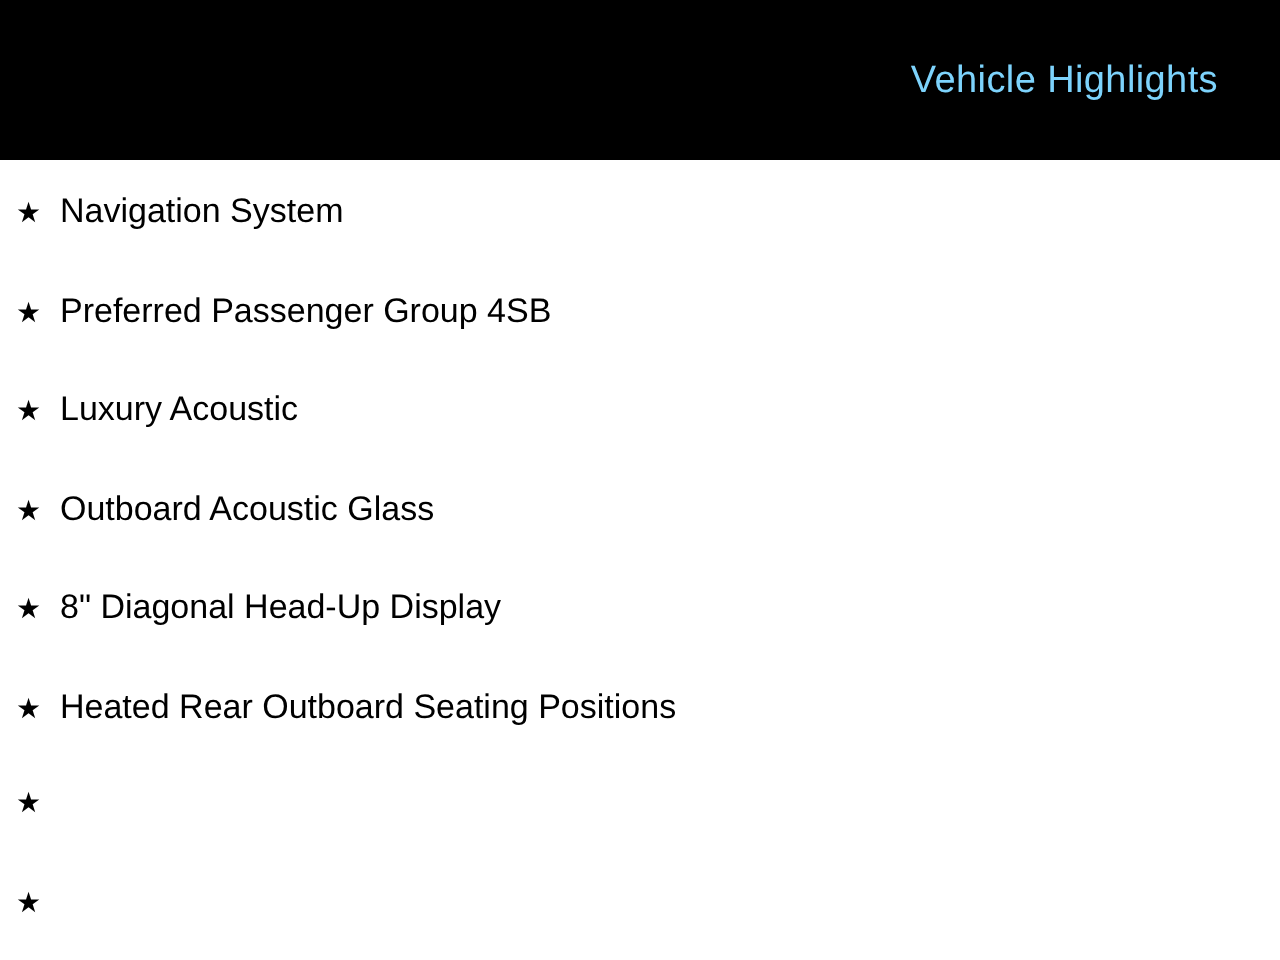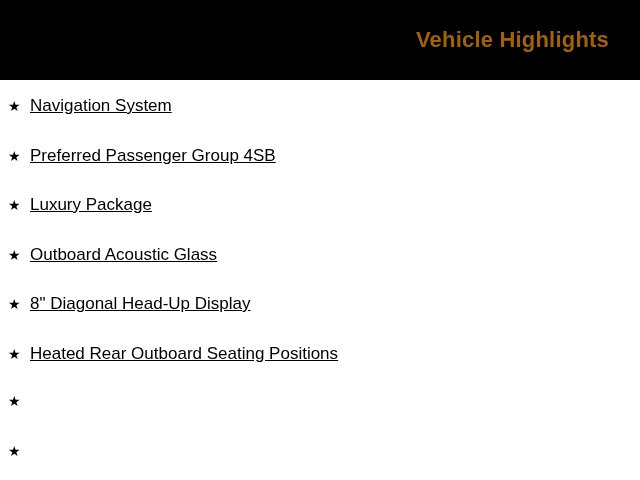--- a/index.html
+++ b/index.html
@@ -23,23 +23,23 @@
     width: 640px;
     height: 80px;
     background: #000000;
     display: flex;
     align-items: center;
     justify-content: flex-end;
     box-sizing: border-box;
     padding-right: 31px;
   }
   .header-title {
-    color: #a16207;
-    font-size: 22px;
-    font-weight: bold;
+    color: #7dd3fc;
+    font-size: 19px;
+    font-weight: normal;
     letter-spacing: 0.2px;
     line-height: 1;
   }
   .highlights-list {
     list-style: none;
     margin: 0;
     padding: 0;
     padding-top: 17px;
   }
   .highlight-item {
@@ -55,21 +55,20 @@
     color: #000000;
     font-size: 14px;
     line-height: 1;
     text-align: left;
   }
   .highlight-label {
     color: #000000;
     font-size: 17px;
     line-height: 1;
     white-space: nowrap;
-    text-decoration: underline;
   }
 </style>
 </head>
 <body>
 
 <div class="page">
 
   <div class="header-bar">
     <span class="header-title">Vehicle Highlights</span>
   </div>
@@ -78,21 +77,21 @@
     <li class="highlight-item">
       <span class="bullet-star">★</span>
       <span class="highlight-label">Navigation System</span>
     </li>
     <li class="highlight-item">
       <span class="bullet-star">★</span>
       <span class="highlight-label">Preferred Passenger Group 4SB</span>
     </li>
     <li class="highlight-item">
       <span class="bullet-star">★</span>
-      <span class="highlight-label">Luxury Package</span>
+      <span class="highlight-label">Luxury Acoustic</span>
     </li>
     <li class="highlight-item">
       <span class="bullet-star">★</span>
       <span class="highlight-label">Outboard Acoustic Glass</span>
     </li>
     <li class="highlight-item">
       <span class="bullet-star">★</span>
       <span class="highlight-label">8" Diagonal Head-Up Display</span>
     </li>
     <li class="highlight-item">

